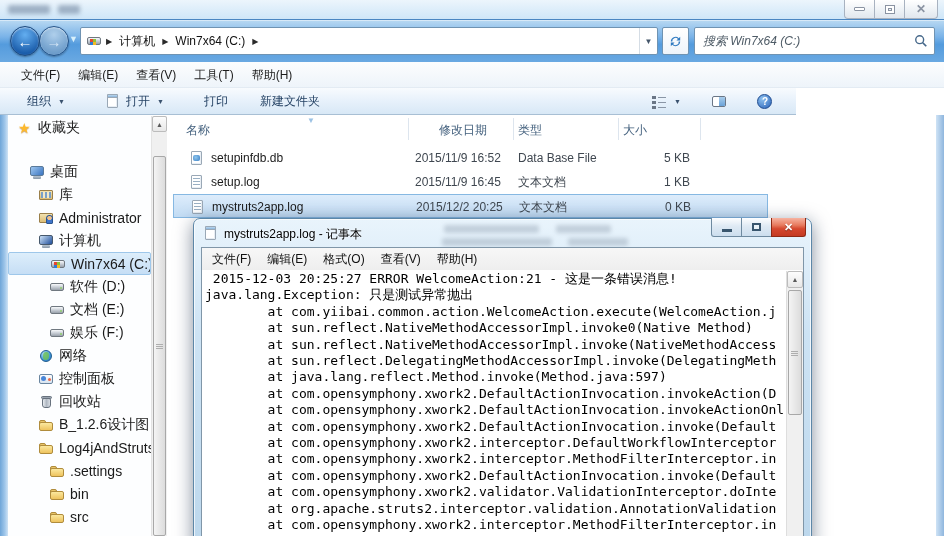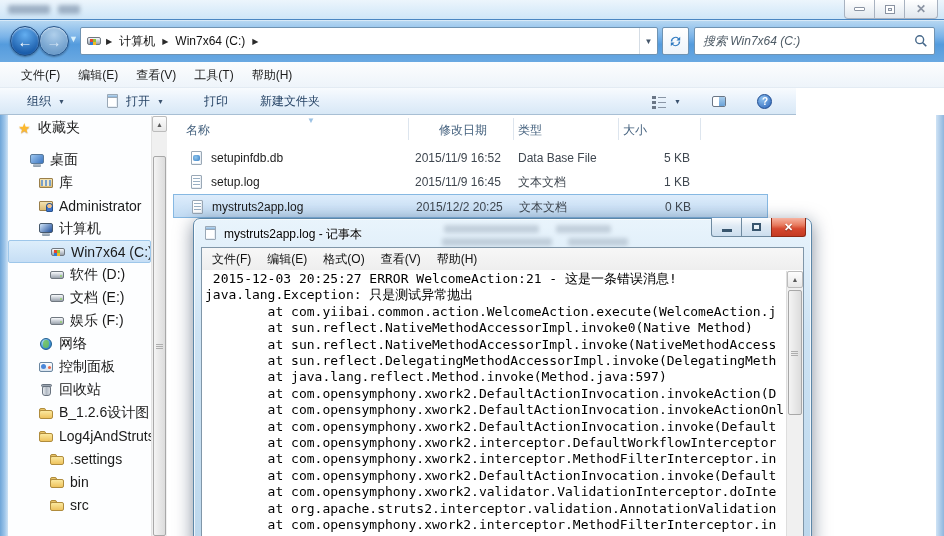--- a/index.html
+++ b/index.html
@@ -62,21 +62,21 @@
   .glass-left{left:0;background:linear-gradient(90deg,#6fa6d8,#9fc6ea 60%,#cfe3f5);}
   .glass-right{left:936px;background:linear-gradient(90deg,#cfe3f5,#8fb6de);}
 
   .sidebar{position:absolute;left:8px;top:116px;width:143px;height:420px;overflow:hidden;background:#fdfeff;}
   .side-item{display:flex;align-items:center;gap:5px;height:23px;font-size:14px;color:#1a1a1a;
              white-space:nowrap;overflow:hidden;}
   .side-item.ind-0{padding-left:9px;}
   .side-item.ind-1{padding-left:21px;}
   .side-item.ind-2{padding-left:30px;}
   .side-item.ind-3{padding-left:41px;}
-  .side-item.gap{margin-top:9px;}
+  .side-item.gap{margin-top:21px;}
   .side-item.selected{background:linear-gradient(#ddeefb,#c6def5);border:1px solid #9ec7ea;border-radius:2px;}
 
   .vscroll{position:absolute;background:#f0f0f0;}
   .scroll-side{left:151px;top:116px;width:16px;height:420px;border-left:1px solid #e3e3e3;}
   .scroll-btn{position:absolute;left:0;width:100%;height:16px;background:linear-gradient(#fdfdfd,#e8e8e8);
               border:1px solid #bcbcbc;border-radius:2px;color:#5a5a5a;font-size:7px;
               display:flex;align-items:center;justify-content:center;}
   .scroll-thumb{position:absolute;left:1px;width:13px;background:linear-gradient(90deg,#f4f4f4,#dcdcdc);
                 border:1px solid #a8a8a8;border-radius:2px;}
   .scroll-thumb::after{content:"";position:absolute;left:50%;top:50%;width:7px;height:5px;margin:-2px 0 0 -4px;

